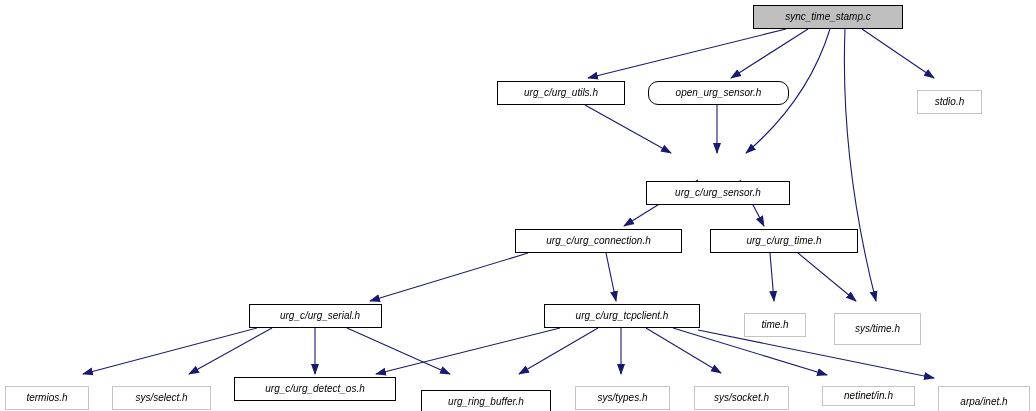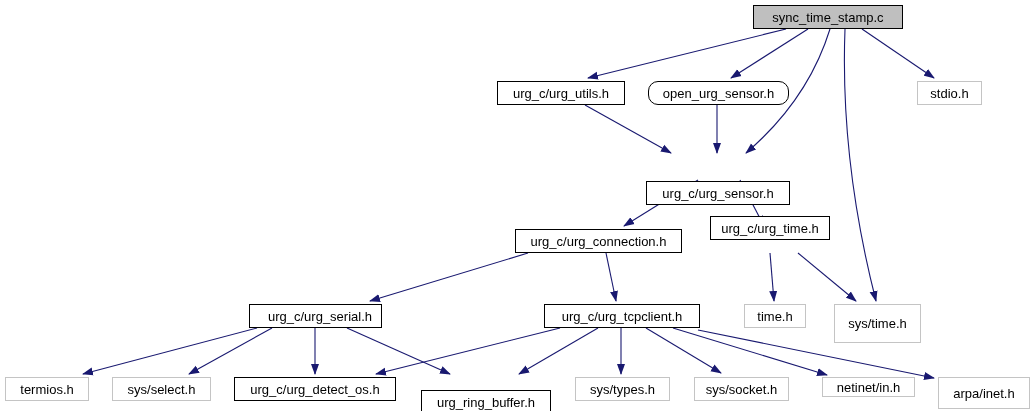--- a/index.html
+++ b/index.html
@@ -11,28 +11,29 @@
     font-family: "Liberation Sans", sans-serif;
     overflow: hidden;
   }
   .edge-layer { position: absolute; left: 0; top: 0; }
   .node {
     position: absolute;
     box-sizing: border-box;
     display: flex;
     align-items: center;
     justify-content: center;
-    font-size: 13px;
+    font-size: 10px;
     line-height: 1;
     white-space: nowrap;
     background: var(--node-fill, #ffffff);
     border: 1px solid var(--node-border, #000000);
     color: var(--text-color, #000000);
+    font-style: italic;
   }
-  .node.system { border-color: var(--system-border, #c4c4c4); }
+  .node.system { border-color: var(--system-border, #c4c4c4); margin-top: 9px; }
   .node.main   { background: var(--main-fill, #bfbfbf); border-color: var(--node-border, #000000); }
   .node.project { cursor: pointer; }
 </style>
 </head>
 <body>
 
 <div class="canvas">
   <svg class="edge-layer" width="1036" height="411" viewBox="0 0 1036 411" xmlns="http://www.w3.org/2000/svg">
     <defs>
       <marker id="arrowhead" markerUnits="userSpaceOnUse" markerWidth="12" markerHeight="9" refX="10" refY="4.5" orient="auto">
@@ -65,25 +66,25 @@
         <path d="M698,330 L934,378" fill="none" stroke="#191970" stroke-width="1.1" marker-end="url(#arrowhead)"></path>
       </g>
   </svg>
   <div id="nodes-group">
       <div class="node main" style="left: 753px; top: 5px; width: 150px; height: 24px;">sync_time_stamp.c</div>
       <div class="node project" style="left: 497px; top: 81px; width: 128px; height: 24px;">urg_c/urg_utils.h</div>
       <div class="node project" style="left: 648px; top: 81px; width: 141px; height: 24px; border-radius: 10px;">open_urg_sensor.h</div>
       <div class="node system" style="left: 917px; top: 81px; width: 65px; height: 24px;">stdio.h</div>
       <div class="node project" style="left: 646px; top: 156px; width: 144px; height: 24px; margin-top: 25px;">urg_c/urg_sensor.h</div>
       <div class="node project" style="left: 515px; top: 229px; width: 167px; height: 24px;">urg_c/urg_connection.h</div>
-      <div class="node project" style="left: 710px; top: 216px; width: 120px; height: 24px;">urg_c/urg_time.h</div>
+      <div class="node project" style="left: 710px; top: 229px; width: 148px; height: 24px;">urg_c/urg_time.h</div>
       <div class="node project" style="left: 249px; top: 304px; width: 133px; height: 24px; padding-left: 9px;">urg_c/urg_serial.h</div>
       <div class="node project" style="left: 544px; top: 304px; width: 156px; height: 24px;">urg_c/urg_tcpclient.h</div>
       <div class="node system" style="left: 744px; top: 304px; width: 62px; height: 24px;">time.h</div>
-      <div class="node system" style="left: 834px; top: 304px; width: 87px; height: 39px;">sys/time.h</div>
+      <div class="node system" style="left: 834px; top: 304px; width: 87px; height: 32px;">sys/time.h</div>
       <div class="node system" style="left: 5px; top: 377px; width: 84px; height: 24px;">termios.h</div>
       <div class="node system" style="left: 112px; top: 377px; width: 99px; height: 24px;">sys/select.h</div>
       <div class="node project" style="left: 234px; top: 377px; width: 162px; height: 24px;">urg_c/urg_detect_os.h</div>
       <div class="node project" style="left: 421px; top: 377px; width: 130px; height: 24px; margin-top: 13px;">urg_ring_buffer.h</div>
       <div class="node system" style="left: 575px; top: 377px; width: 95px; height: 24px;">sys/types.h</div>
       <div class="node system" style="left: 694px; top: 377px; width: 95px; height: 24px;">sys/socket.h</div>
       <div class="node system" style="left: 822px; top: 377px; width: 93px; height: 20px;">netinet/in.h</div>
       <div class="node system" style="left: 938px; top: 377px; width: 92px; height: 32px;">arpa/inet.h</div>
     </div>
 </div>

